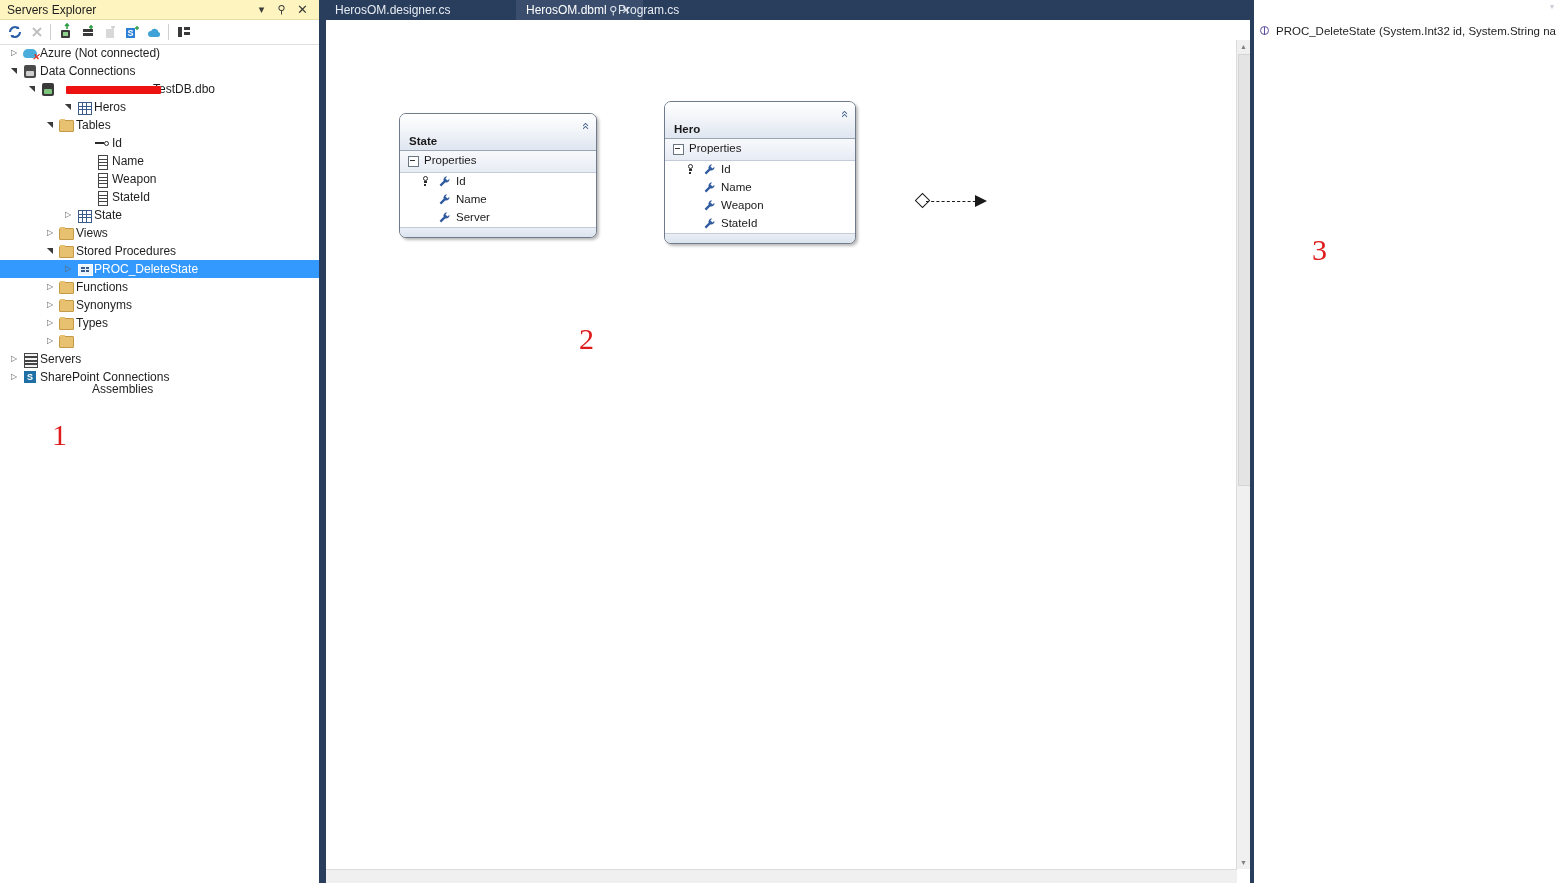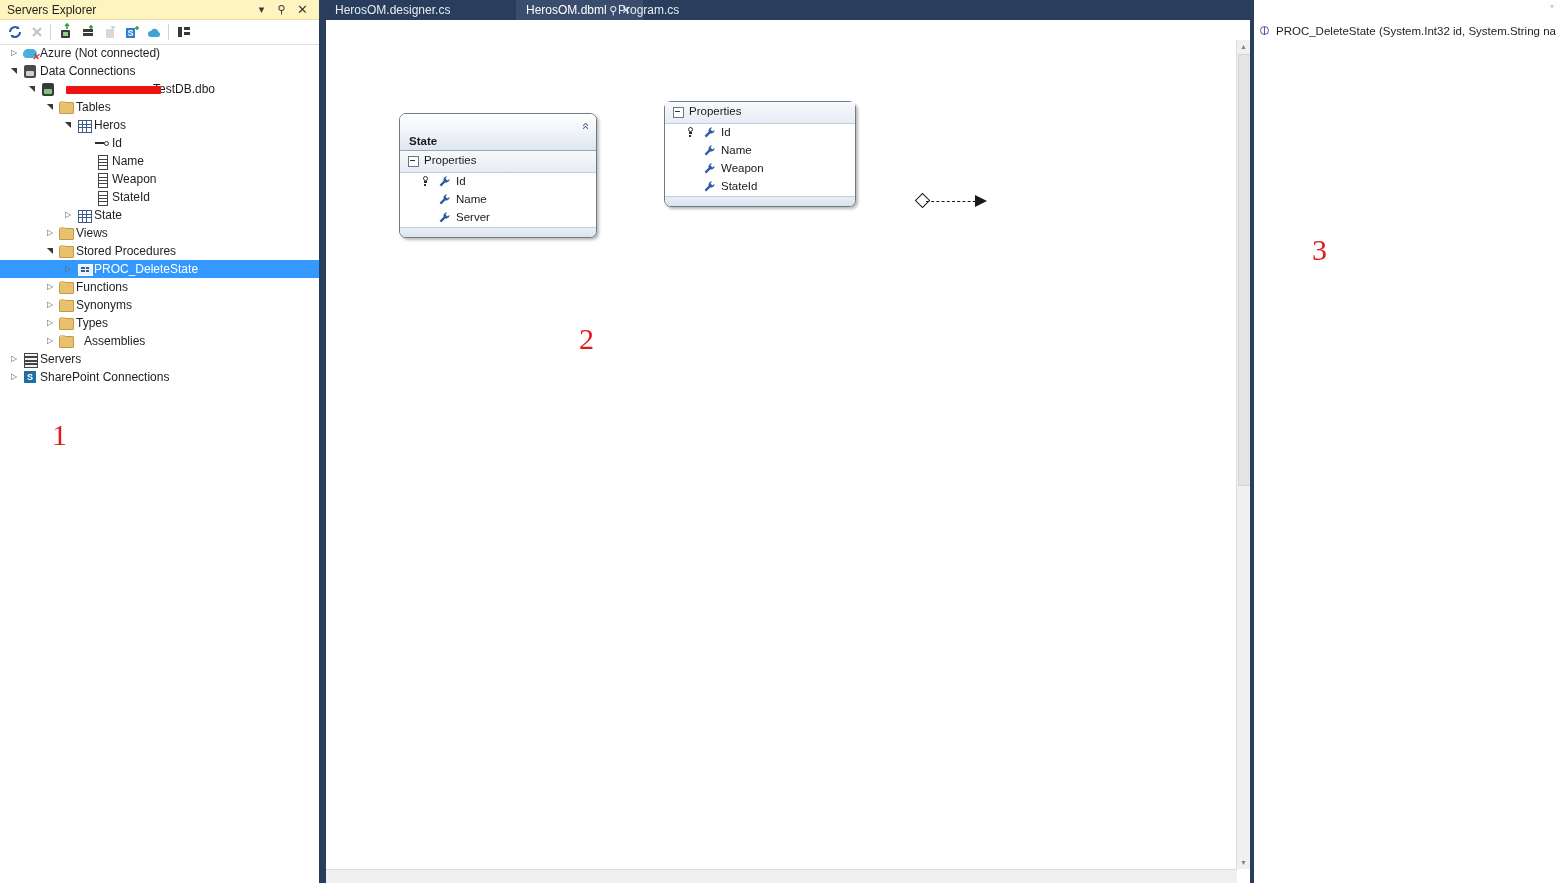--- a/index.html
+++ b/index.html
@@ -403,37 +403,37 @@
         <div class="tree-row">
           <span class="tw-arrow open" style="left: 26px; transform: rotate(-90deg);">◢</span>
           <span class="tw-icon" style="left: 40px;">
             <span class="ico-db">
               <em></em>
             </span>
           </span>
           <span class="tw-label" style="left: 153px;">TestDB.dbo</span>
         </div>
         <div class="tree-row">
-          <span class="tw-arrow open" style="left: 44px; transform: rotate(-90deg);">◢</span>
-          <span class="tw-icon" style="left: 58px;">
-            <span class="ico-folder"></span>
-          </span>
-          <span class="tw-label" style="left: 76px;">Tables</span>
-        </div>
-        <div class="tree-row">
           <span class="tw-arrow open" style="left: 62px; transform: rotate(-90deg);">◢</span>
           <span class="tw-icon" style="left: 76px;">
             <span class="ico-table">
               <i style="left:0;right:0;top:3px;height:1px"></i>
               <i style="left:0;right:0;top:6px;height:1px"></i>
               <i style="left:3px;top:0;bottom:0;width:1px"></i>
               <i style="left:7px;top:0;bottom:0;width:1px"></i>
             </span>
           </span>
           <span class="tw-label" style="left: 94px;">Heros</span>
+        </div>
+        <div class="tree-row">
+          <span class="tw-arrow open" style="left: 44px; transform: rotate(-90deg);">◢</span>
+          <span class="tw-icon" style="left: 58px;">
+            <span class="ico-folder"></span>
+          </span>
+          <span class="tw-label" style="left: 76px;">Tables</span>
         </div>
         <div class="tree-row">
           <span class="tw-icon" style="left: 94px;">
             <span class="ico-key">
               <b></b>
               <i></i>
             </span>
           </span>
           <span class="tw-label" style="left: 112px;">Id</span>
         </div>
@@ -524,21 +524,21 @@
           <span class="tw-icon" style="left: 58px;">
             <span class="ico-folder"></span>
           </span>
           <span class="tw-label" style="left: 76px;">Types</span>
         </div>
         <div class="tree-row">
           <span class="tw-arrow" style="left: 44px;">▷</span>
           <span class="tw-icon" style="left: 58px;">
             <span class="ico-folder"></span>
           </span>
-          <span class="tw-label" style="left: 84px;">Assemblies</span>
+          <span class="tw-label" style="left: 92px; margin-top: 48px;">Assemblies</span>
         </div>
         <div class="tree-row">
           <span class="tw-arrow" style="left: 8px;">▷</span>
           <span class="tw-icon" style="left: 22px;">
             <span class="ico-server">
               <i style="top:2px"></i>
               <i style="top:6px"></i>
               <i style="top:9px"></i>
             </span>
           </span>
@@ -597,20 +597,24 @@
               <span class="prop-wrench"><svg width="13" height="13" viewBox="0 0 13 13">
                   <path d="M9.2 1.6a3.2 3.2 0 0 0-3.6 4.2L1.6 9.8l1.6 1.6 4-4a3.2 3.2 0 0 0 4.2-3.6L9.6 5.6 7.4 3.4z" fill="#2f5a9e"></path>
                 </svg></span>
               <span class="prop-name">Server</span>
             </div>
           </div>
         <div class="entity-footer"></div>
       </div>
 
       <div class="entity" id="entity-hero" style="left:338px; top:81px; width:190px;">
+        <div class="entity-header">
+          <div class="entity-title">Hero</div>
+          <div class="entity-chevron" style="transform:rotate(90deg);">«</div>
+        </div>
         <div class="entity-props-row">
           <div class="props-toggle"></div>
           <div class="props-label">Properties</div>
         </div>
         <div class="entity-body" id="hero-props">
             <div class="prop-row">
               <span class="prop-key">
                 <i></i>
                 <b style="top:5px;left:2px;width:3px;height:2px"></b>
                 <b style="top:8px;left:2px;width:2px;height:2px"></b>

